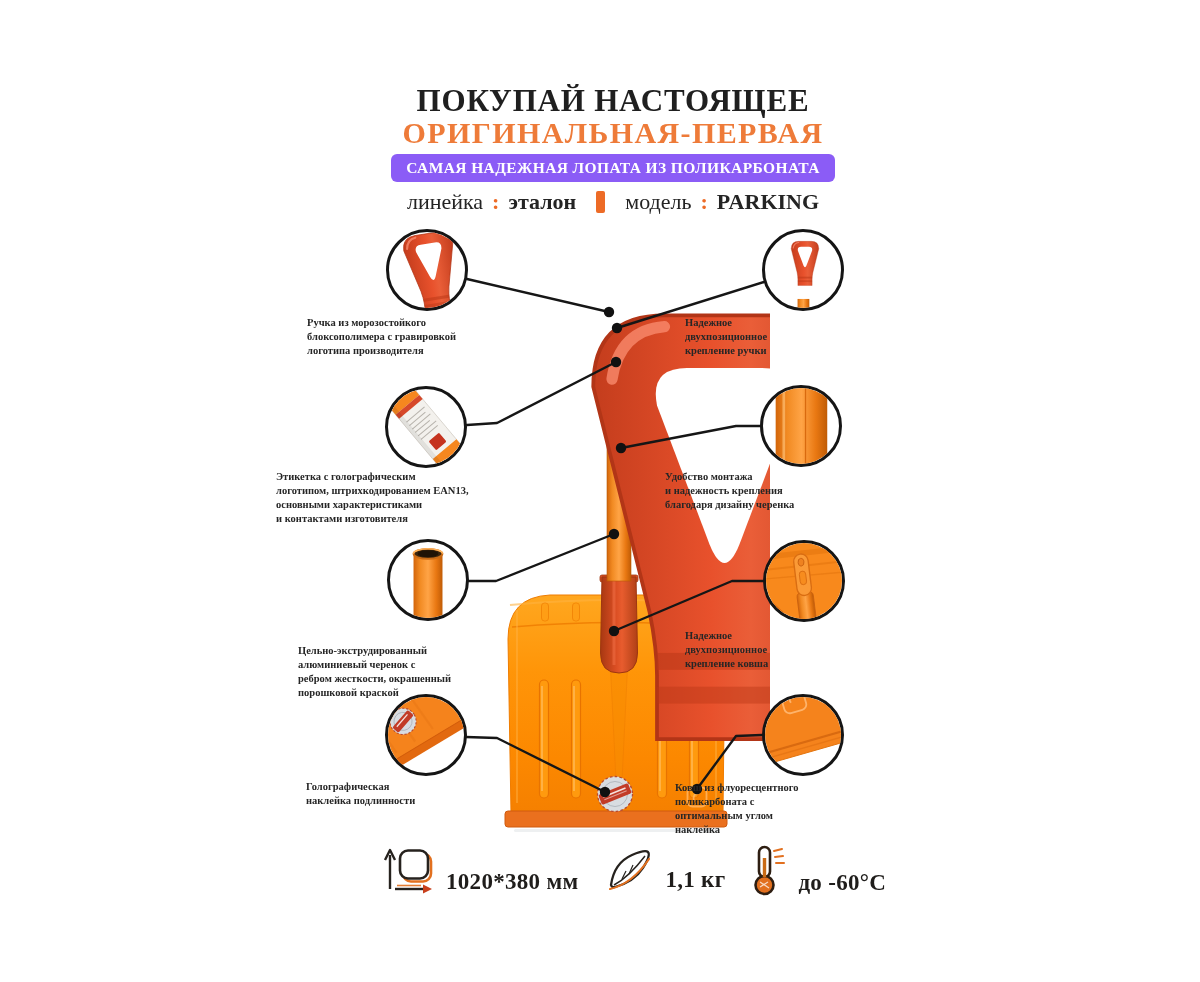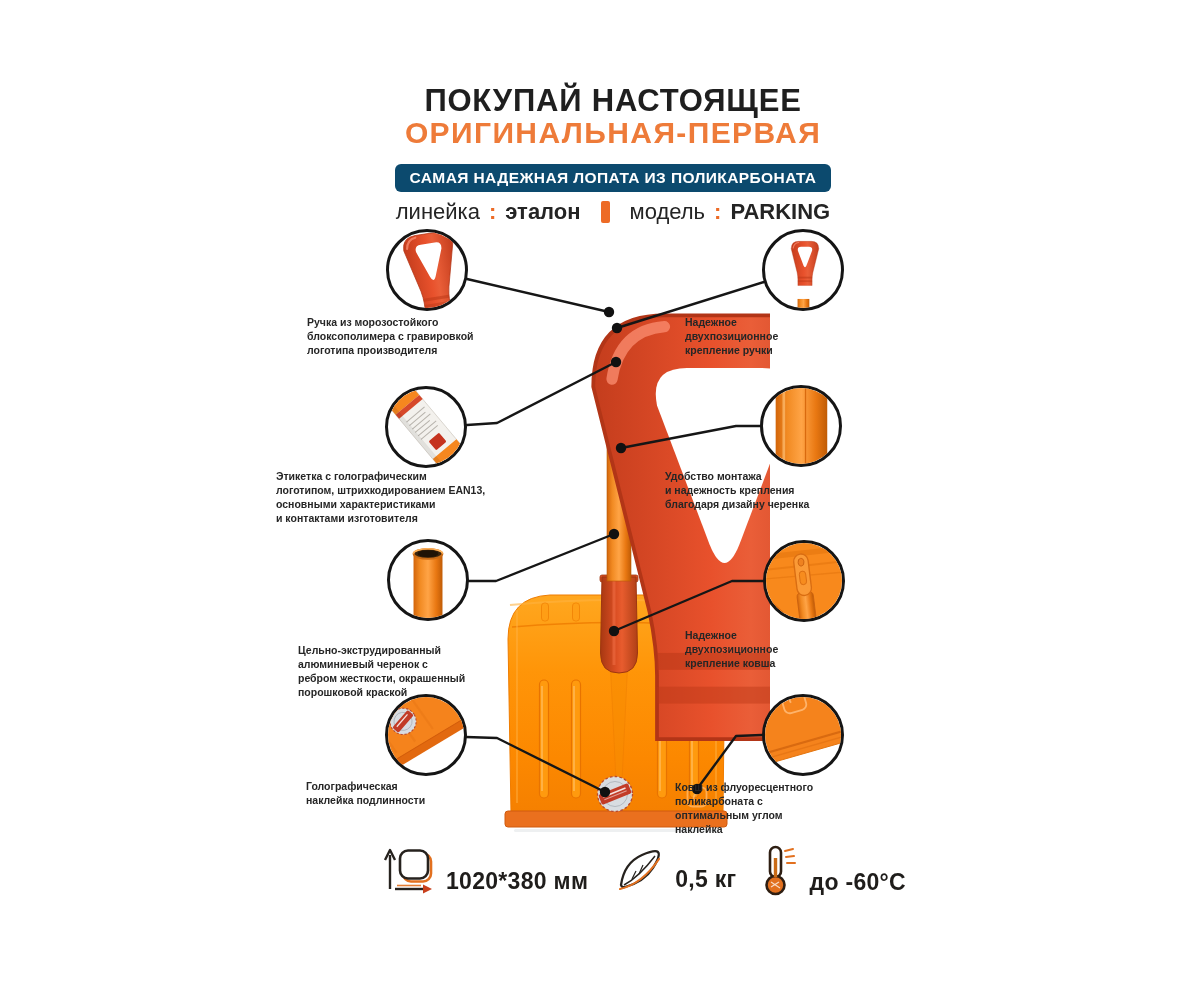--- a/index.html
+++ b/index.html
@@ -1,22 +1,22 @@
 <!DOCTYPE html>
 <html><head>
 <meta charset="utf-8">
 <style>
   html,body{margin:0;padding:0;background:#ffffff;}
   .canvas{position:relative;width:1200px;height:982px;background:#ffffff;overflow:hidden;
-          font-family:Liberation Sans, sans-serif;}
+          font-family:Liberation Serif, serif;}
   .header{position:absolute;left:13px;top:84px;width:1200px;text-align:center;}
   .title{font-size:31px;font-weight:800;color:#1f1f1f;letter-spacing:.8px;line-height:1.08;}
   .subtitle{font-size:30px;font-weight:700;color:#ee7b39;letter-spacing:1.4px;line-height:1.05;}
-  .banner{display:inline-block;background:#0c4a6e;color:#ffffff;font-size:15.5px;font-weight:700;
-          letter-spacing:.4px;padding:5px 15px;border-radius:6px;margin-top:15px;}
+  .banner{display:inline-block;background:#8b5cf6;color:#ffffff;font-size:15.5px;font-weight:700;
+          letter-spacing:.4px;padding:5px 15px;border-radius:6px;margin-top:5px;}
   .meta{margin-top:7px;font-size:22px;color:#242424;display:flex;justify-content:center;align-items:center;gap:9px;}
   .meta .sep{color:#ed6b26;font-weight:800;}
   .meta .bold{font-weight:700;}
   .meta .divider{display:inline-block;width:9px;height:22px;background:#ed6b26;border-radius:2px;margin:0 11px;}
   .shovel{position:absolute;left:470px;top:225px;}
   .connectors{position:absolute;left:0;top:0;pointer-events:none;}
   .callout-circle{position:absolute;width:82px;height:82px;box-sizing:border-box;border:3px solid #151515;
                   border-radius:50%;background:#fff;overflow:hidden;}
   .callout-circle svg{display:block;width:76px;height:76px;}
   .callout-text{position:absolute;font-size:10.5px;font-weight:700;line-height:1.33;color:#262626;
@@ -323,21 +323,21 @@
       </svg>
       <span class="spec-value">1020*380 мм</span>
     </div>
     <div class="spec">
       <svg width="52" height="46" viewBox="0 0 52 46">
         <path d="M 9 38 Q 12 16 30 8 Q 43 2.5 46 5 Q 49 8 41 21 Q 32 35 13 40 Q 10 41 9 38 Z" fill="#ffffff" stroke="#26221e" stroke-width="2.3" stroke-linejoin="round"></path>
         <path d="M 12 38 Q 27 30 43 9" stroke="#26221e" stroke-width="1.5" fill="none"></path>
         <path d="M 20 32 L 24 24 M 27 27 L 31 18" stroke="#26221e" stroke-width="1.2" fill="none"></path>
         <path d="M 8 42 Q 30 37 47 12" stroke="#e2701f" stroke-width="2.2" fill="none" stroke-linecap="round"></path>
       </svg>
-      <span class="spec-value">0,5 кг</span>
+      <span class="spec-value">1,1 кг</span>
     </div>
     <div class="spec">
       <svg width="38" height="52" viewBox="0 0 38 52">
         <g stroke="#e2701f" stroke-width="2" stroke-linecap="round">
           <line x1="25" y1="7" x2="33" y2="5"></line>
           <line x1="26" y1="13" x2="34" y2="12"></line>
           <line x1="27" y1="19" x2="35" y2="19"></line>
         </g>
         <rect x="10" y="3" width="11" height="30" rx="5.5" fill="#ffffff" stroke="#2e1e12" stroke-width="2.6"></rect>
         <circle cx="15.5" cy="41" r="9" fill="#e2701f" stroke="#2e1e12" stroke-width="2.6"></circle>

